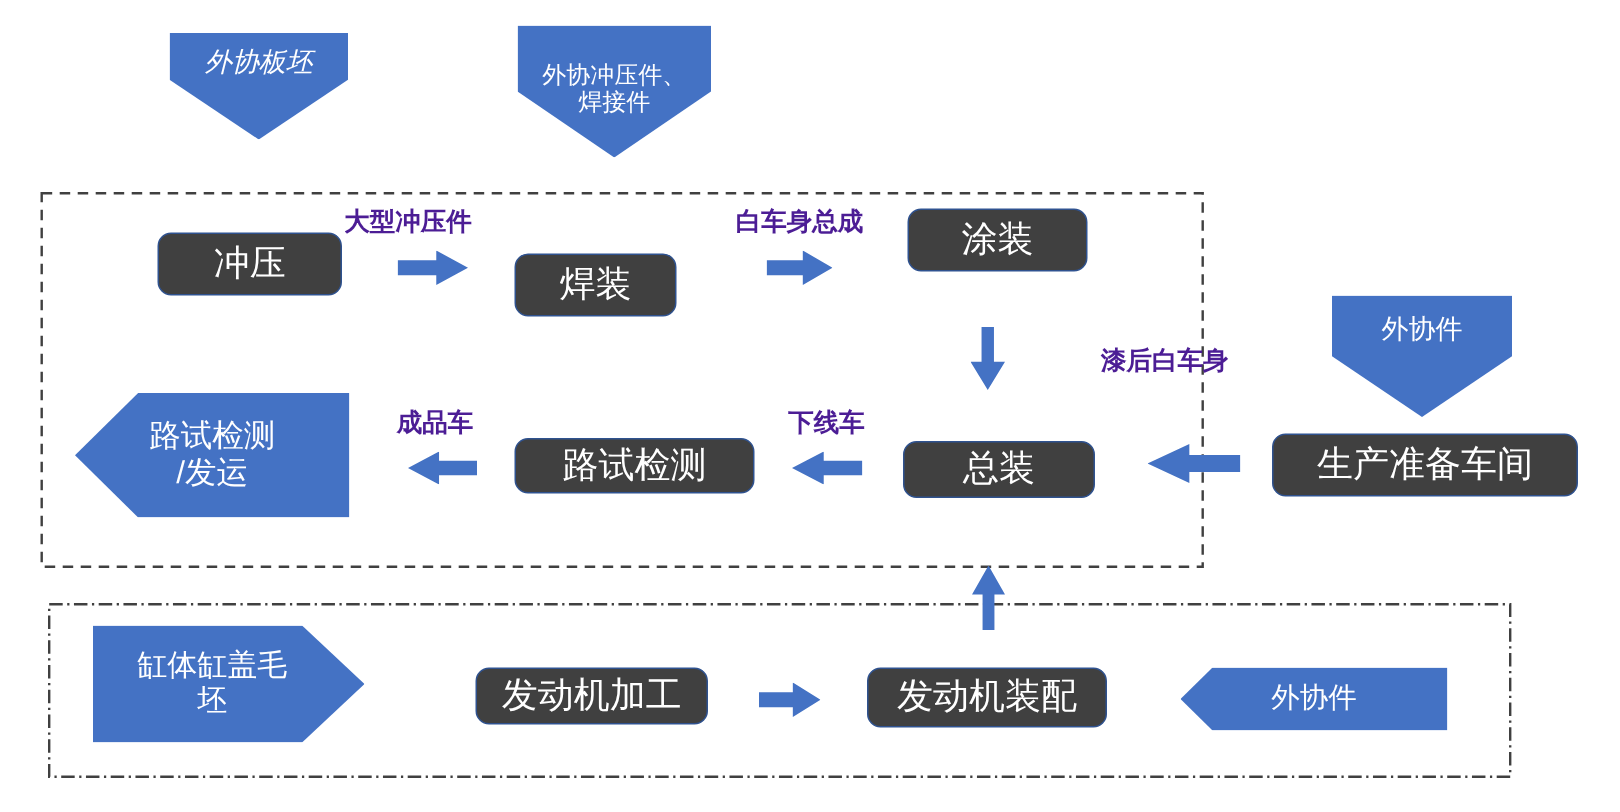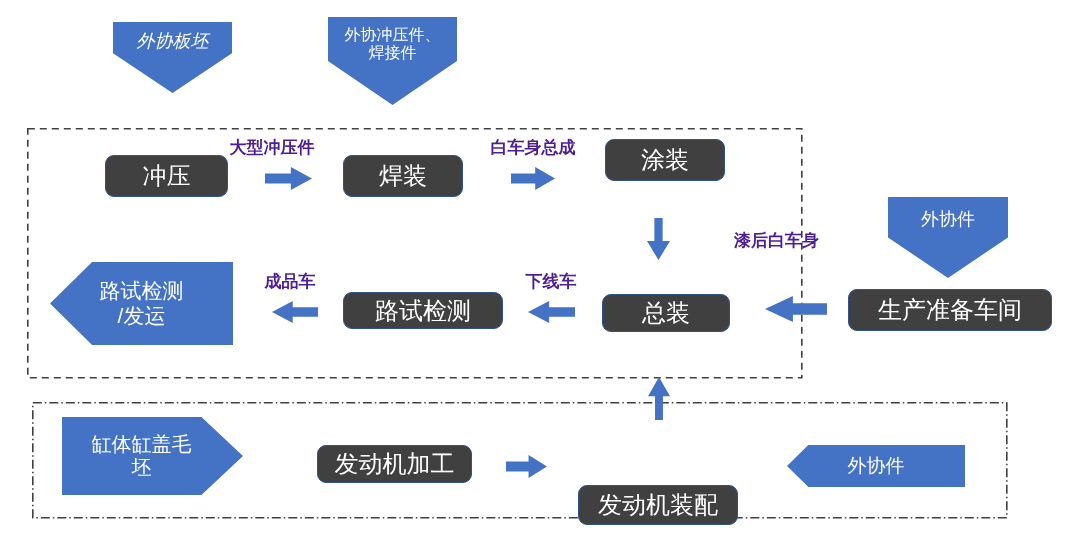--- a/index.html
+++ b/index.html
@@ -53,33 +53,33 @@
 
   <svg class="frame-svg">
     <rect x="27.8" y="128.8" width="774" height="249" fill="none" stroke="#404040" stroke-width="1.6" stroke-dasharray="7,5"></rect>
     <rect x="32.8" y="402.8" width="974" height="115" fill="none" stroke="#404040" stroke-width="1.6" stroke-dasharray="9,3,1.5,3"></rect>
   </svg>
 
   <div class="node pent pent-down-long" style="left:113px;top:22px;width:119px;height:71px;font-size:18px;padding-top:9px;">
     <span>外协板坯</span>
   </div>
 
-  <div class="node pent pent-down" style="left:328px;top:17px;width:129px;height:88px;font-size:16px;padding-top:9px;">
+  <div class="node pent pent-down" style="left:345px;top:17px;width:129px;height:88px;font-size:16px;padding-top:25px;">
     <span>外协冲压件、
 焊接件</span>
   </div>
 
   <div class="node rbox" style="left:105px;top:155px;width:123px;height:42px;">
     <span>冲压</span>
   </div>
 
   <div class="arrow arrow-right" style="left:265px;top:167px;width:47px;height:23px;"></div>
   <div class="flow-label centered" style="left:272px;top:136px;">大型冲压件</div>
 
-  <div class="node rbox" style="left:343px;top:155px;width:120px;height:42px;">
+  <div class="node rbox" style="left:343px;top:169px;width:108px;height:42px;">
     <span>焊装</span>
   </div>
 
   <div class="arrow arrow-right" style="left:511px;top:167px;width:44px;height:23px;"></div>
   <div class="flow-label centered" style="left:533px;top:136px;">白车身总成</div>
 
   <div class="node rbox" style="left:605px;top:139px;width:120px;height:42px;">
     <span>涂装</span>
   </div>
 
@@ -119,21 +119,21 @@
     <span>缸体缸盖毛
 坯</span>
   </div>
 
   <div class="node rbox" style="left:317px;top:445px;width:155px;height:38px;">
     <span>发动机加工</span>
   </div>
 
   <div class="arrow arrow-right" style="left:506px;top:455px;width:41px;height:23px;"></div>
 
-  <div class="node rbox" style="left:578px;top:445px;width:160px;height:40px;margin-top:40px;">
+  <div class="node rbox" style="left:578px;top:445px;width:160px;height:40px;">
     <span>发动机装配</span>
   </div>
 
   <div class="node pent pent-left-shallow" style="left:787px;top:445px;width:178px;height:42px;font-size:19px;">
     <span>外协件</span>
   </div>
 
   <div class="arrow arrow-up" style="left:648px;top:377px;width:22px;height:43px;"></div>
 
 </div>

